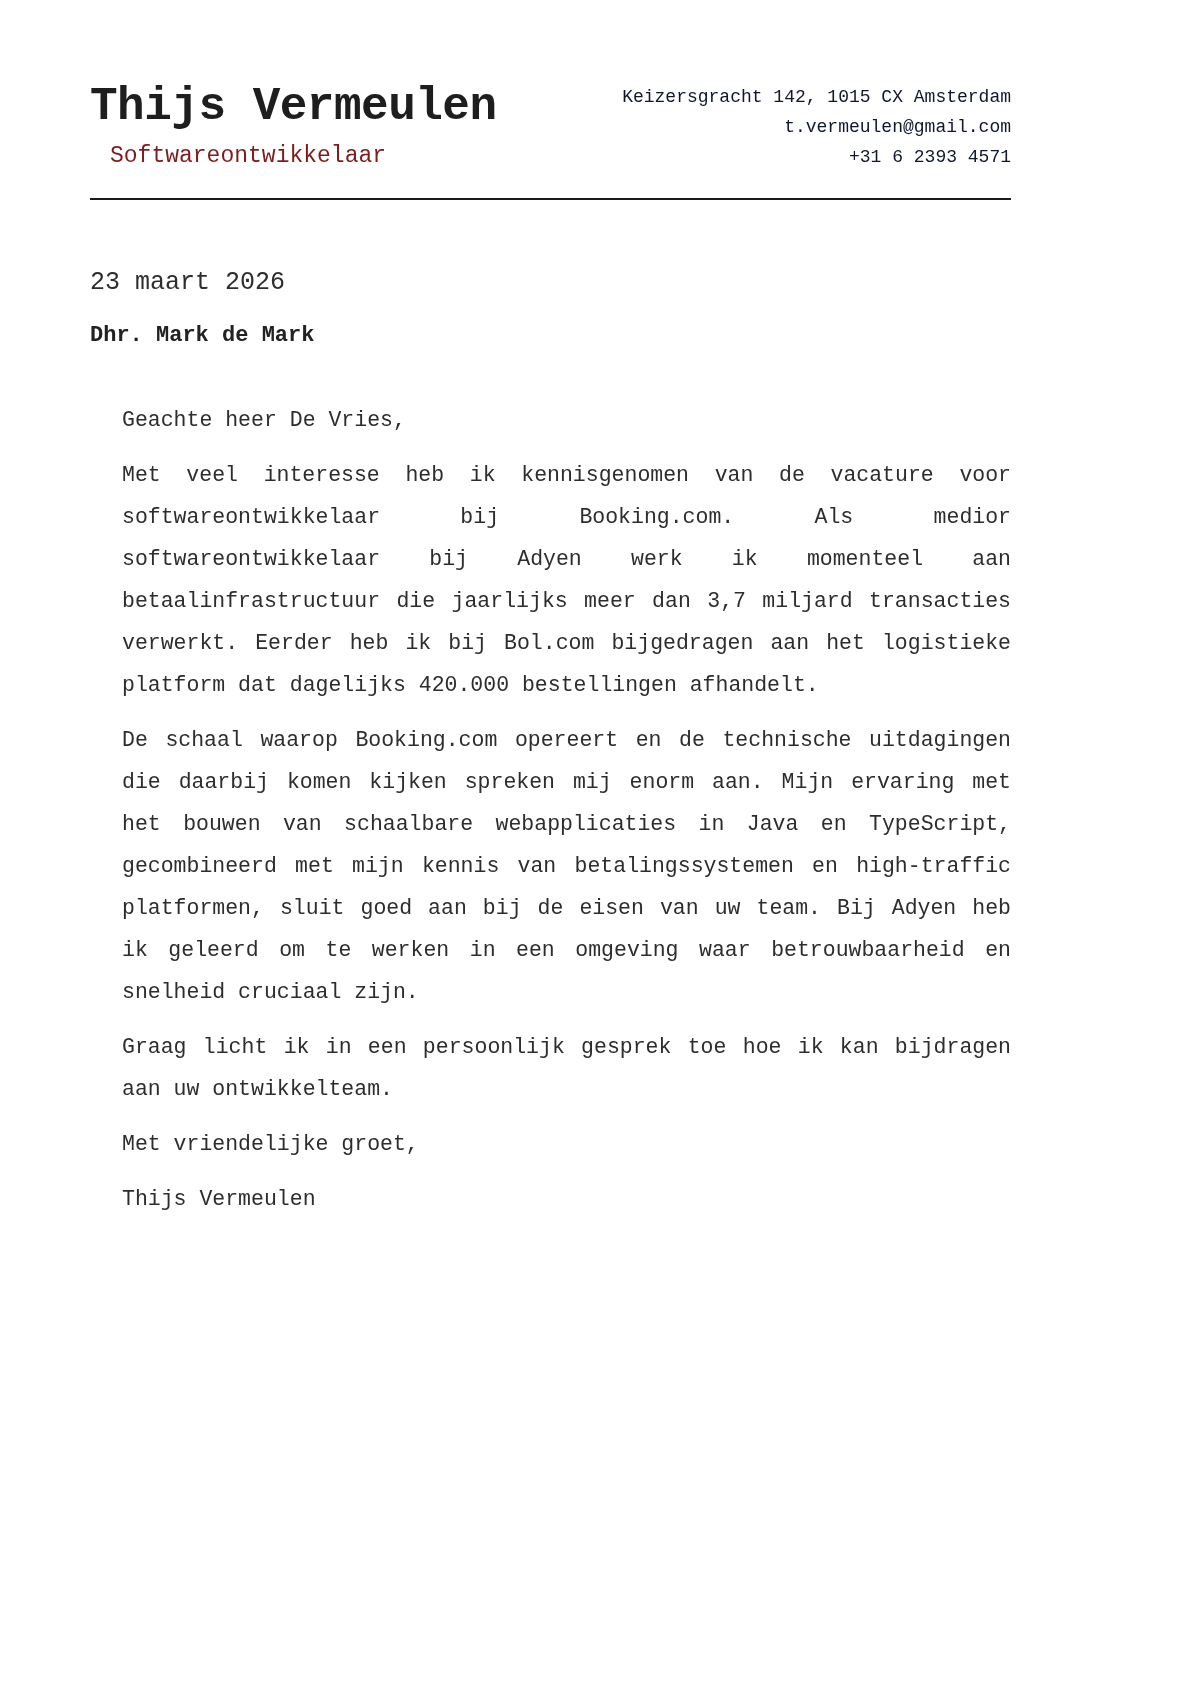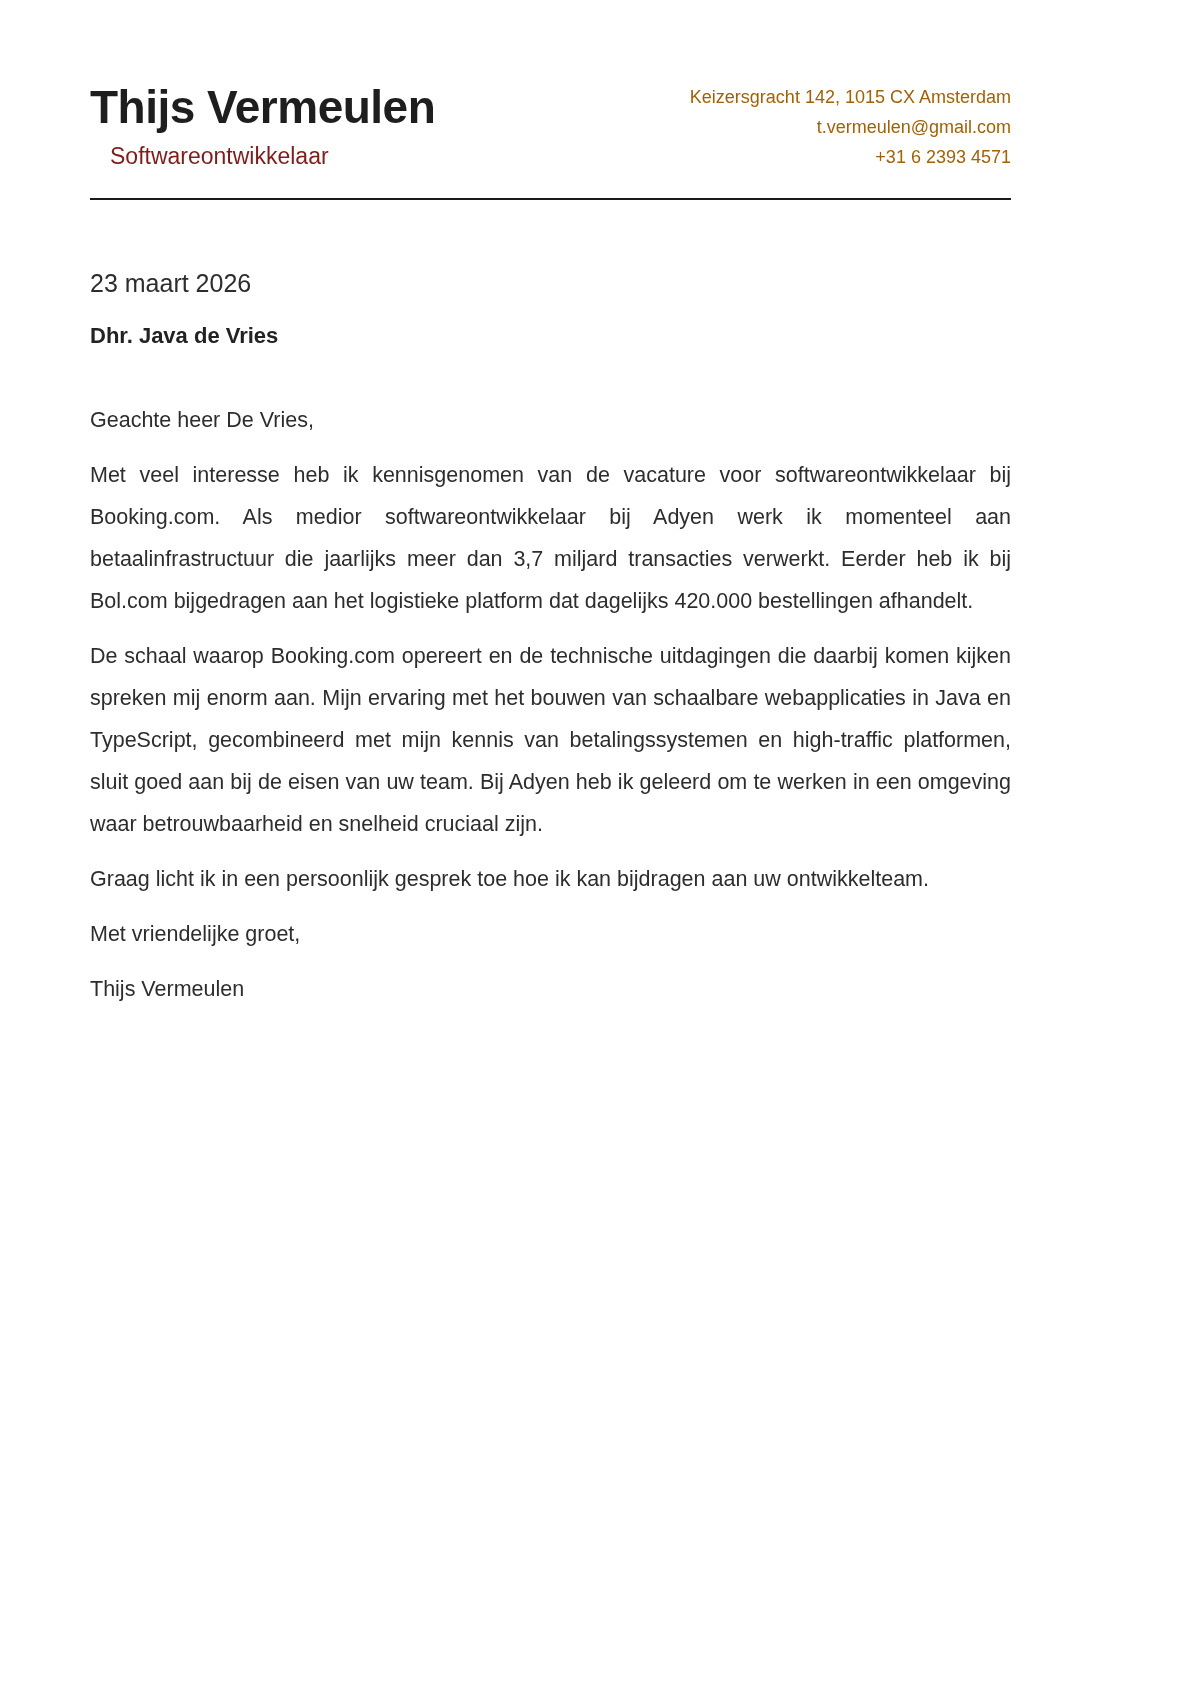--- a/index.html
+++ b/index.html
@@ -8,20 +8,21 @@
     width: 1190px;
     height: 1683px;
     font-family: "Liberation Sans", "DejaVu Sans", sans-serif;
     color: #2d2d2d;
     overflow: hidden;
   }
   .page {
     width: 1106px;
     height: 1683px;
     padding: 76px 95px 0 90px;
+    font-family: Liberation Mono, monospace;
   }
   .letterhead {
     display: flex;
     justify-content: space-between;
     align-items: flex-start;
   }
   .sender-name {
     font-size: 46px;
     font-weight: 700;
     color: #1e1e1e;
@@ -32,21 +33,21 @@
   .sender-title {
     font-size: 23px;
     color: #7f1d1d;
     margin-top: 10px;
     margin-left: 20px;
   }
   .contact-block {
     text-align: right;
     font-size: 18px;
     line-height: 30px;
-    color: #a16207;
+    color: #0f172a;
     margin-top: 6px;
   }
   .divider {
     border: none;
     border-top: 2.5px solid #1a1a1a;
     margin-top: 26px;
   }
   .date-line {
     margin-top: 62px;
     font-size: 25px;
@@ -64,20 +65,21 @@
   .recipient-company {
     font-size: 21.5px;
     color: #2d2d2d;
   }
   .letter-body { margin-top: 46px; }
   .letter-body p {
     font-size: 21.5px;
     line-height: 42px;
     color: #2d2d2d;
     margin-bottom: 13px;
+    margin-left: 32px;
   }
   .letter-body p.justified {
     text-align: justify;
     text-justify: inter-word;
   }
 </style>
 </head>
 <body>
 
 <div class="page">
@@ -92,21 +94,21 @@
       <div>t.vermeulen@gmail.com</div>
       <div>+31 6 2393 4571</div>
     </div>
   </div>
 
   <hr class="divider">
 
   <div class="date-line">23 maart 2026</div>
 
   <div class="recipient">
-    <div class="recipient-name">Dhr. Java de Vries</div>
+    <div class="recipient-name">Dhr. Mark de Mark</div>
   </div>
 
   <div class="letter-body">
     <p>Geachte heer De Vries,</p>
     <p class="justified">Met veel interesse heb ik kennisgenomen van de vacature voor softwareontwikkelaar bij Booking.com. Als medior softwareontwikkelaar bij Adyen werk ik momenteel aan betaalinfrastructuur die jaarlijks meer dan 3,7 miljard transacties verwerkt. Eerder heb ik bij Bol.com bijgedragen aan het logistieke platform dat dagelijks 420.000 bestellingen afhandelt.</p>
     <p class="justified">De schaal waarop Booking.com opereert en de technische uitdagingen die daarbij komen kijken spreken mij enorm aan. Mijn ervaring met het bouwen van schaalbare webapplicaties in Java en TypeScript, gecombineerd met mijn kennis van betalingssystemen en high-traffic platformen, sluit goed aan bij de eisen van uw team. Bij Adyen heb ik geleerd om te werken in een omgeving waar betrouwbaarheid en snelheid cruciaal zijn.</p>
     <p class="justified">Graag licht ik in een persoonlijk gesprek toe hoe ik kan bijdragen aan uw ontwikkelteam.</p>
     <p>Met vriendelijke groet,</p>
     <p>Thijs Vermeulen</p>
   </div>

